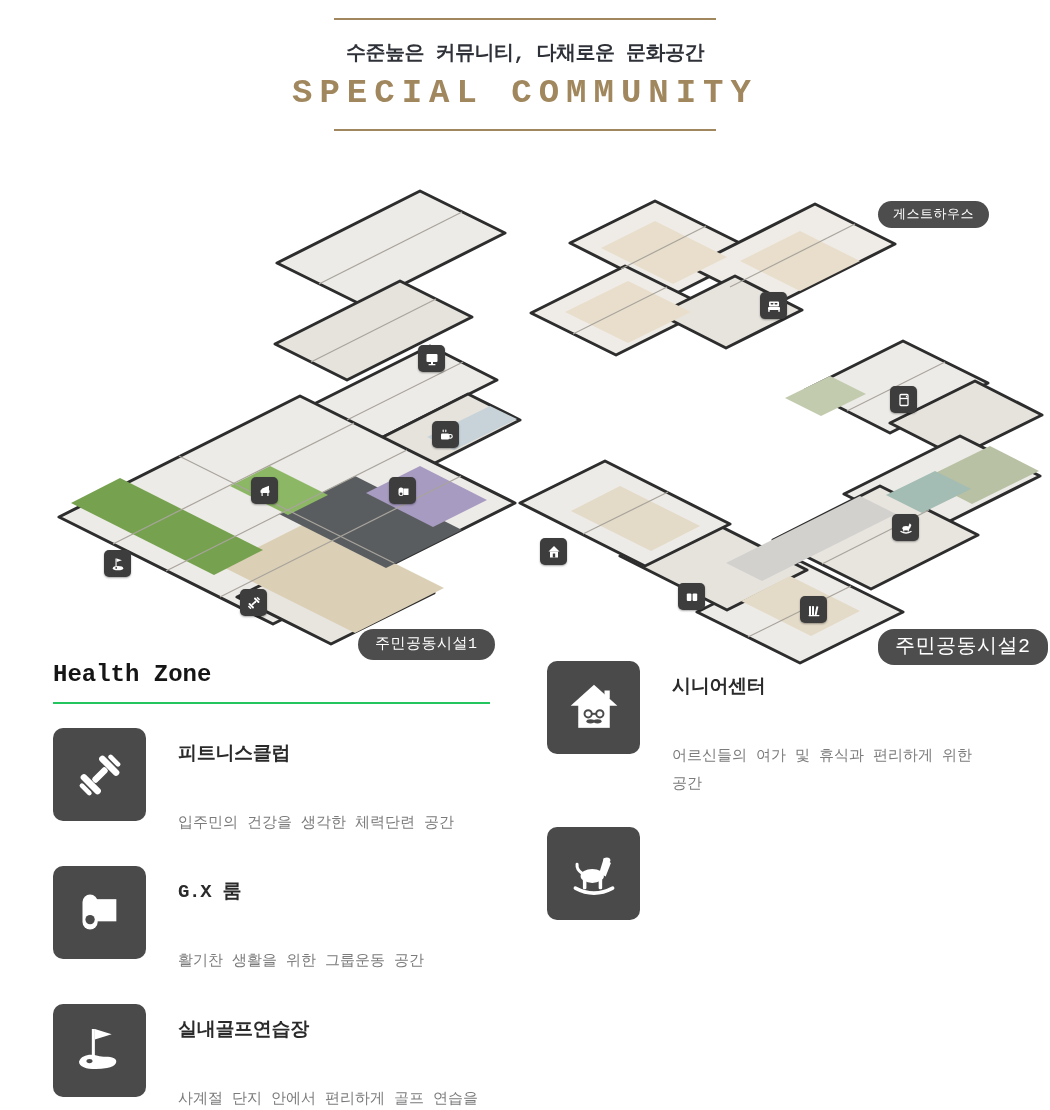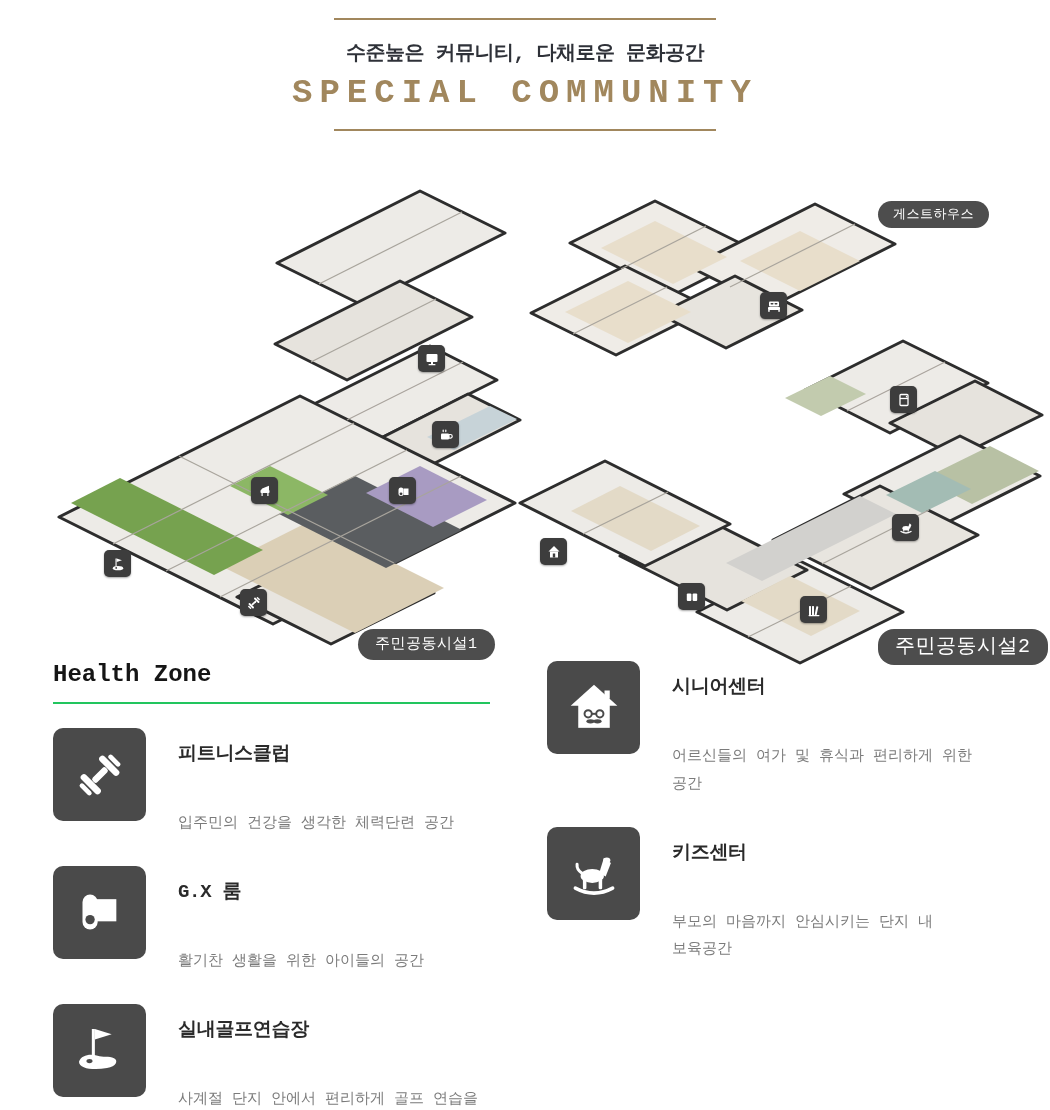--- a/index.html
+++ b/index.html
@@ -248,21 +248,21 @@
       <div class="item">
         <div class="badge">
           <svg viewBox="0 0 48 48" fill="#fff">
               <rect x="9" y="9" width="13" height="30" rx="6.5"></rect>
               <circle cx="15.5" cy="30.5" r="4" fill="#4a4a4a"></circle>
               <rect x="20" y="13" width="18" height="19"></rect>
             </svg>
         </div>
         <div class="item-text">
           <div class="item-title">G.X 룸</div>
-          <div class="item-desc">활기찬 생활을 위한 아이들의 공간</div>
+          <div class="item-desc">활기찬 생활을 위한 그룹운동 공간</div>
         </div>
       </div>
 
       <div class="item">
         <div class="badge">
           <svg viewBox="0 0 48 48" fill="#fff">
               <rect x="17" y="6" width="2.6" height="26"></rect>
               <polygon points="19.6,6 34,10.5 19.6,15"></polygon>
               <path d="M6 34 C8 28 16 27 22 29 C26 30.5 32 29 36 31 C40 33 38 38 30 39.5 C18 41.5 6 40 6 34 Z"></path>
               <ellipse cx="15" cy="33.5" rx="2.6" ry="1.8" fill="#4a4a4a"></ellipse>
@@ -301,22 +301,18 @@
           <svg viewBox="0 0 48 48" fill="#fff">
               <path d="M8 37 Q24 45.5 40 37" fill="none" stroke="#fff" stroke-width="3" stroke-linecap="round"></path>
               <ellipse cx="22.5" cy="26.5" rx="10" ry="6"></ellipse>
               <path d="M28.5 24 L32.5 11 L38.5 15.5 L34 27 Z"></path>
               <ellipse cx="35" cy="13" rx="3" ry="2.3"></ellipse>
               <path d="M13.5 24 Q9 21 9.5 16.5" fill="none" stroke="#fff" stroke-width="2.6" stroke-linecap="round"></path>
               <rect x="14.5" y="29" width="3" height="9" rx="1.2"></rect>
               <rect x="28" y="29" width="3" height="9" rx="1.2"></rect>
             </svg>
         </div>
-        <div class="item-text">
-          <div class="item-title">키즈센터</div>
-          <div class="item-desc">부모의 마음까지 안심시키는 단지 내 보육공간</div>
-        </div>
       </div>
 
     </div>
 
   </div>
 </div>
 
 </body></html>

